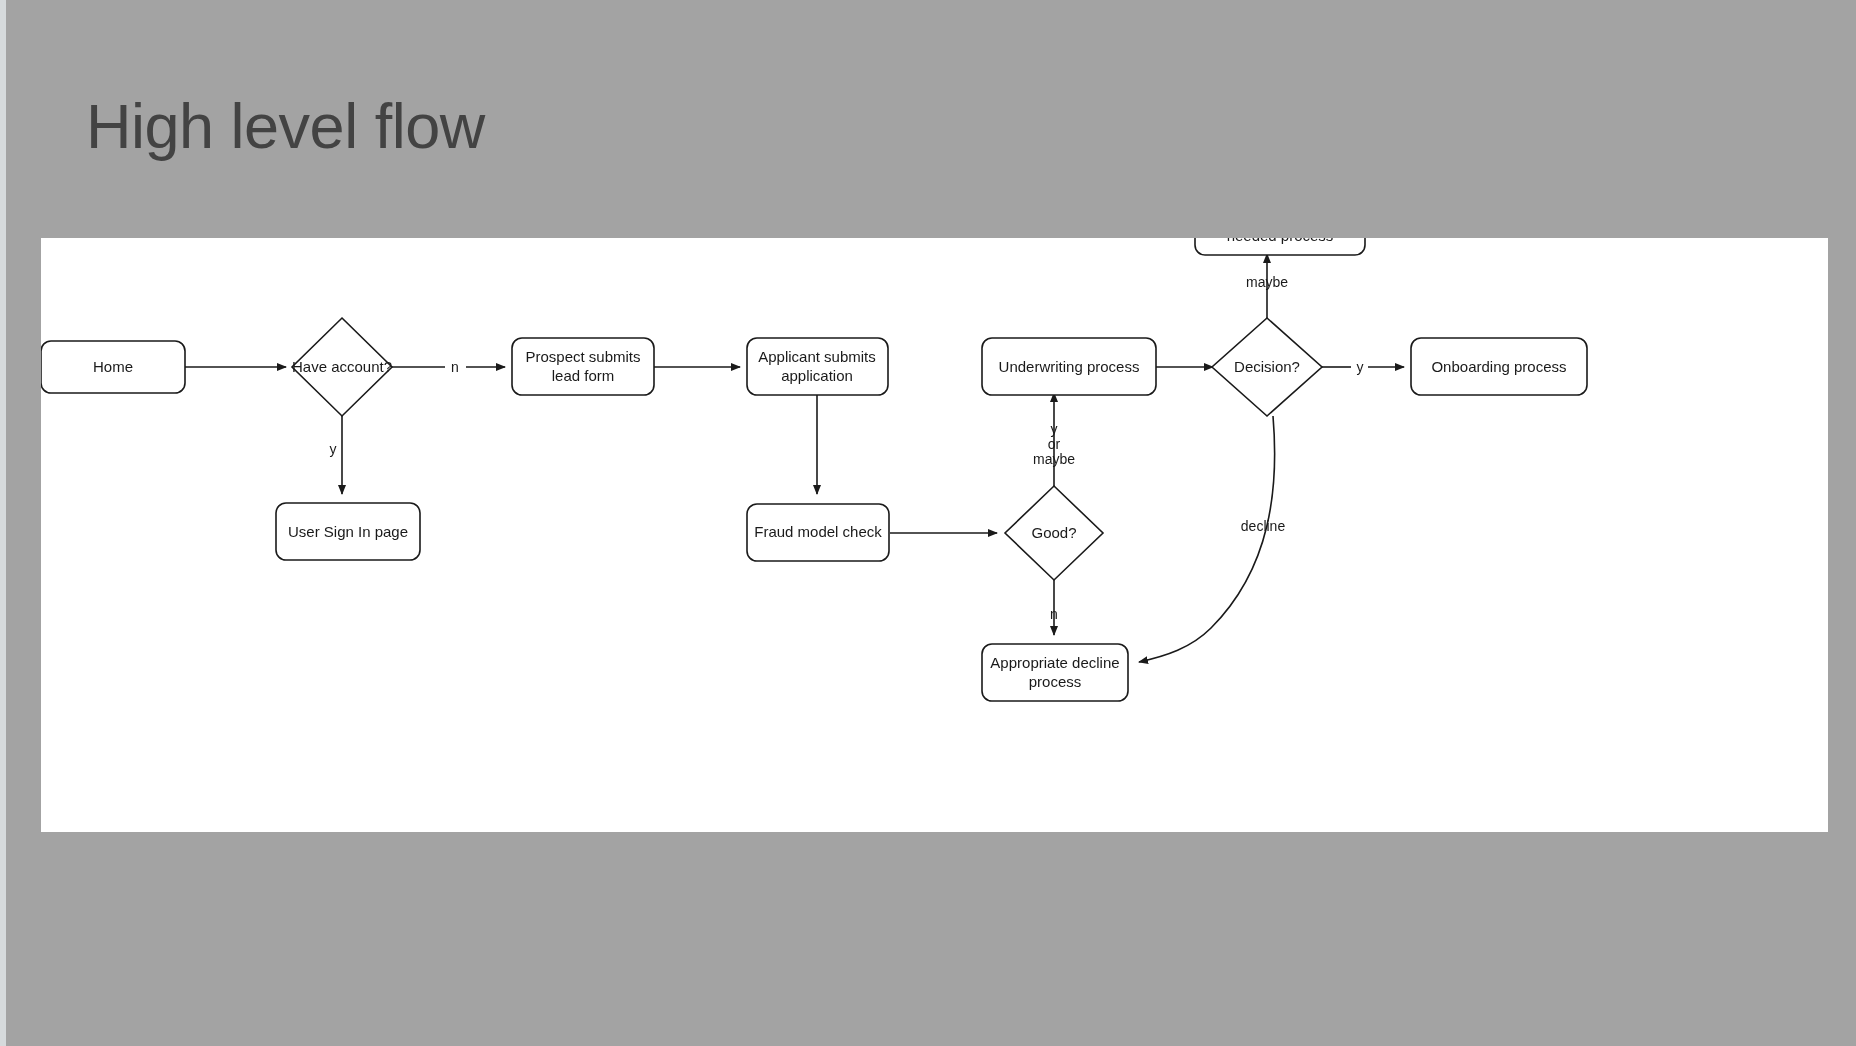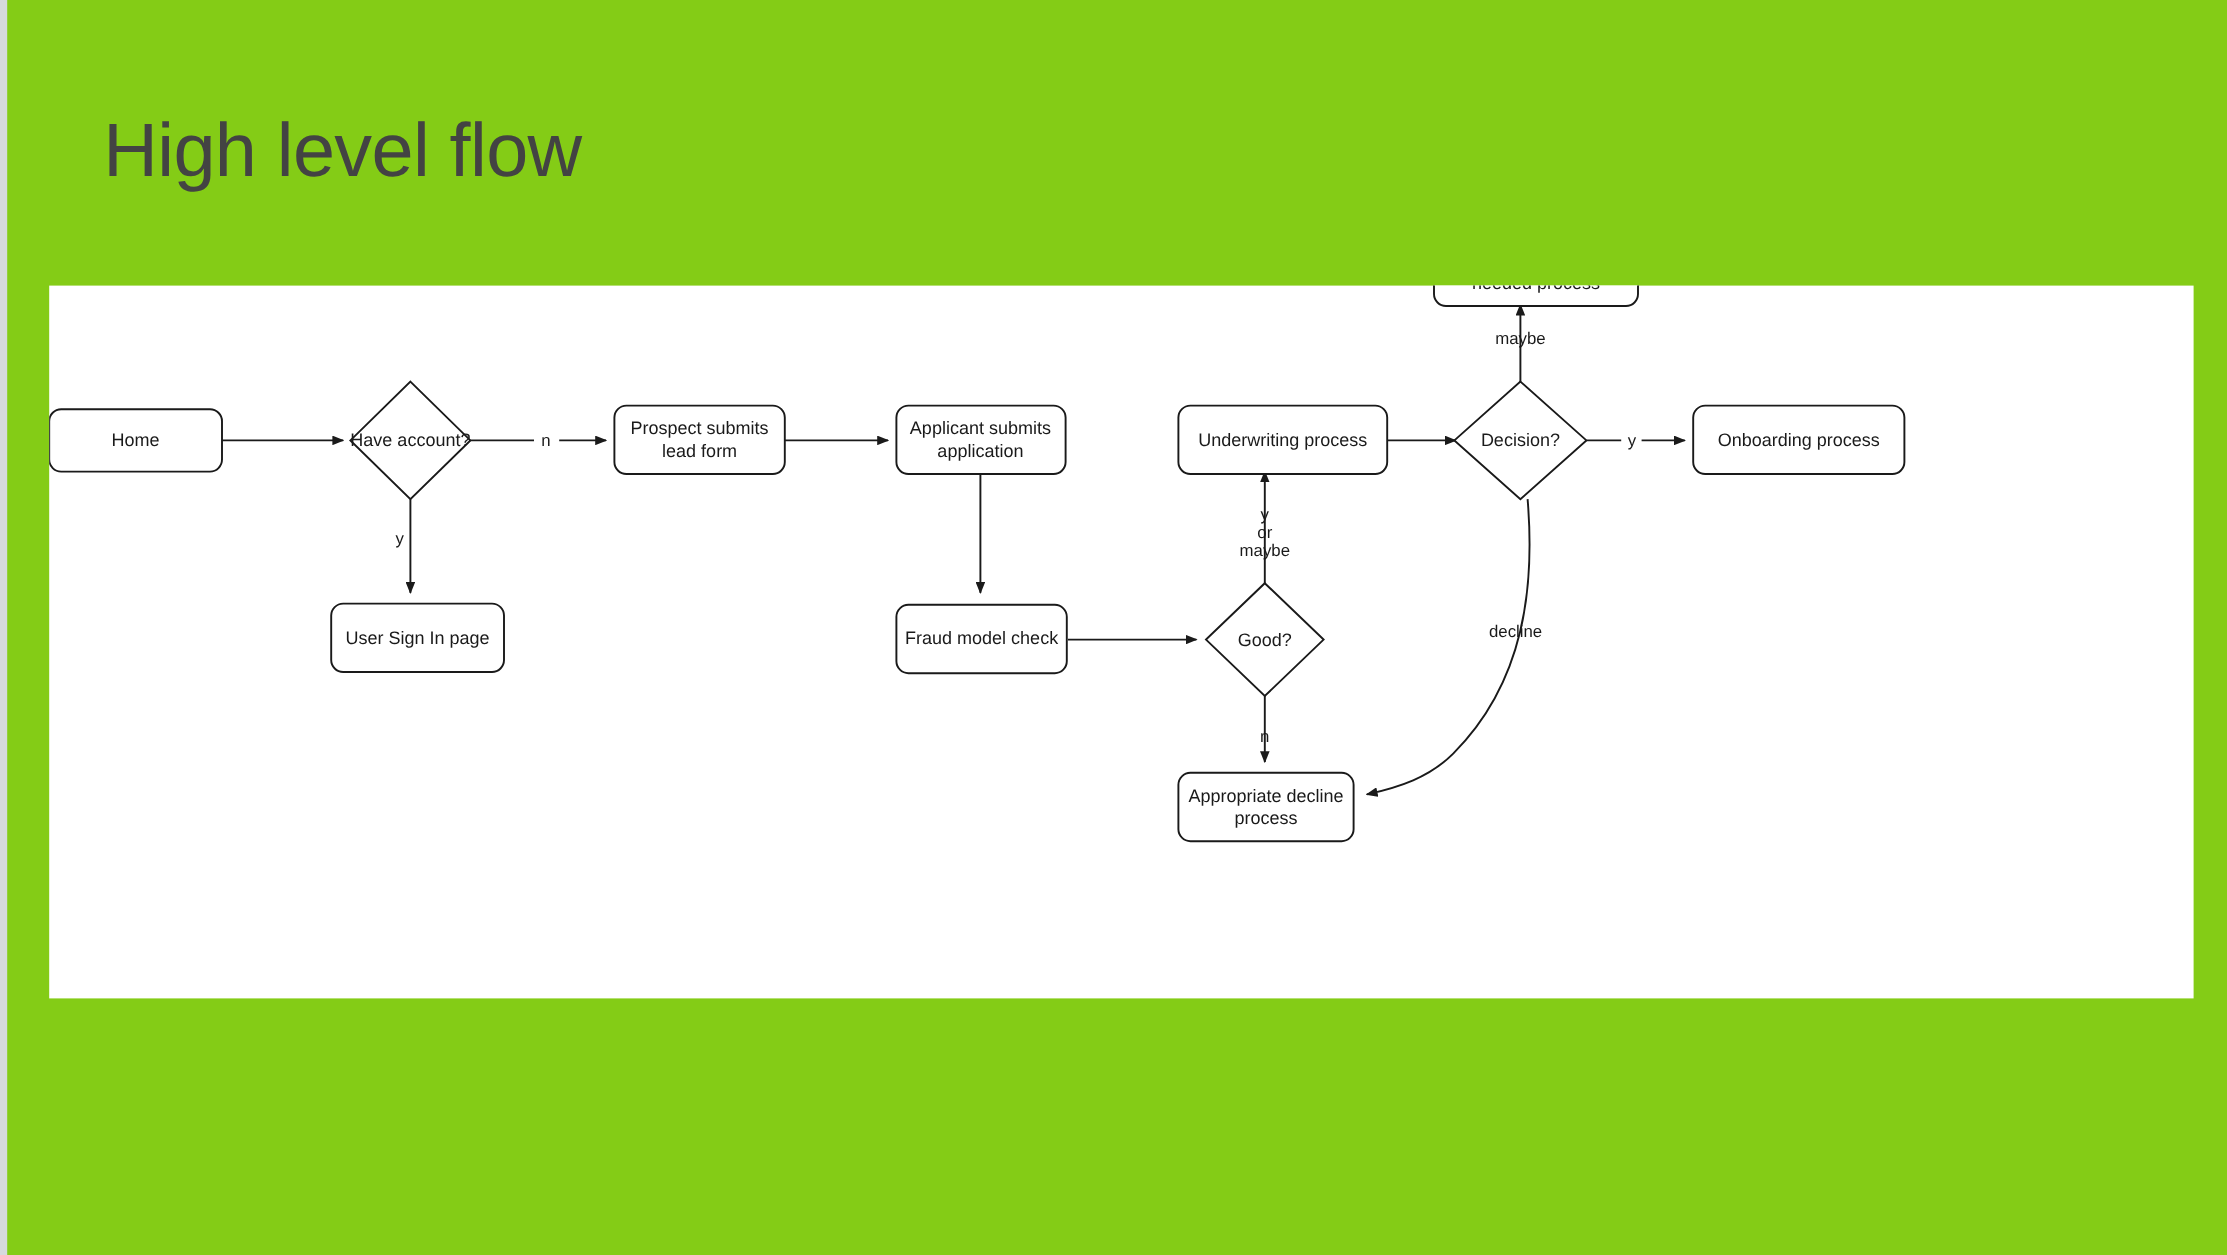--- a/index.html
+++ b/index.html
@@ -10,21 +10,21 @@
   body {
     width: 1856px;
     height: 1046px;
     font-family: "Liberation Sans", sans-serif;
     overflow: hidden;
   }
   #slide {
     position: relative;
     width: 1856px;
     height: 1046px;
-    background: #84cc16;
+    background: #a3a3a3;
     box-sizing: border-box;
     border-left: 6px solid #d6dadc;
   }
   #slide-title {
     position: absolute;
     left: 80px;
     top: 92px;
     font-size: 63px;
     line-height: 1.1;
     color: #434343;

